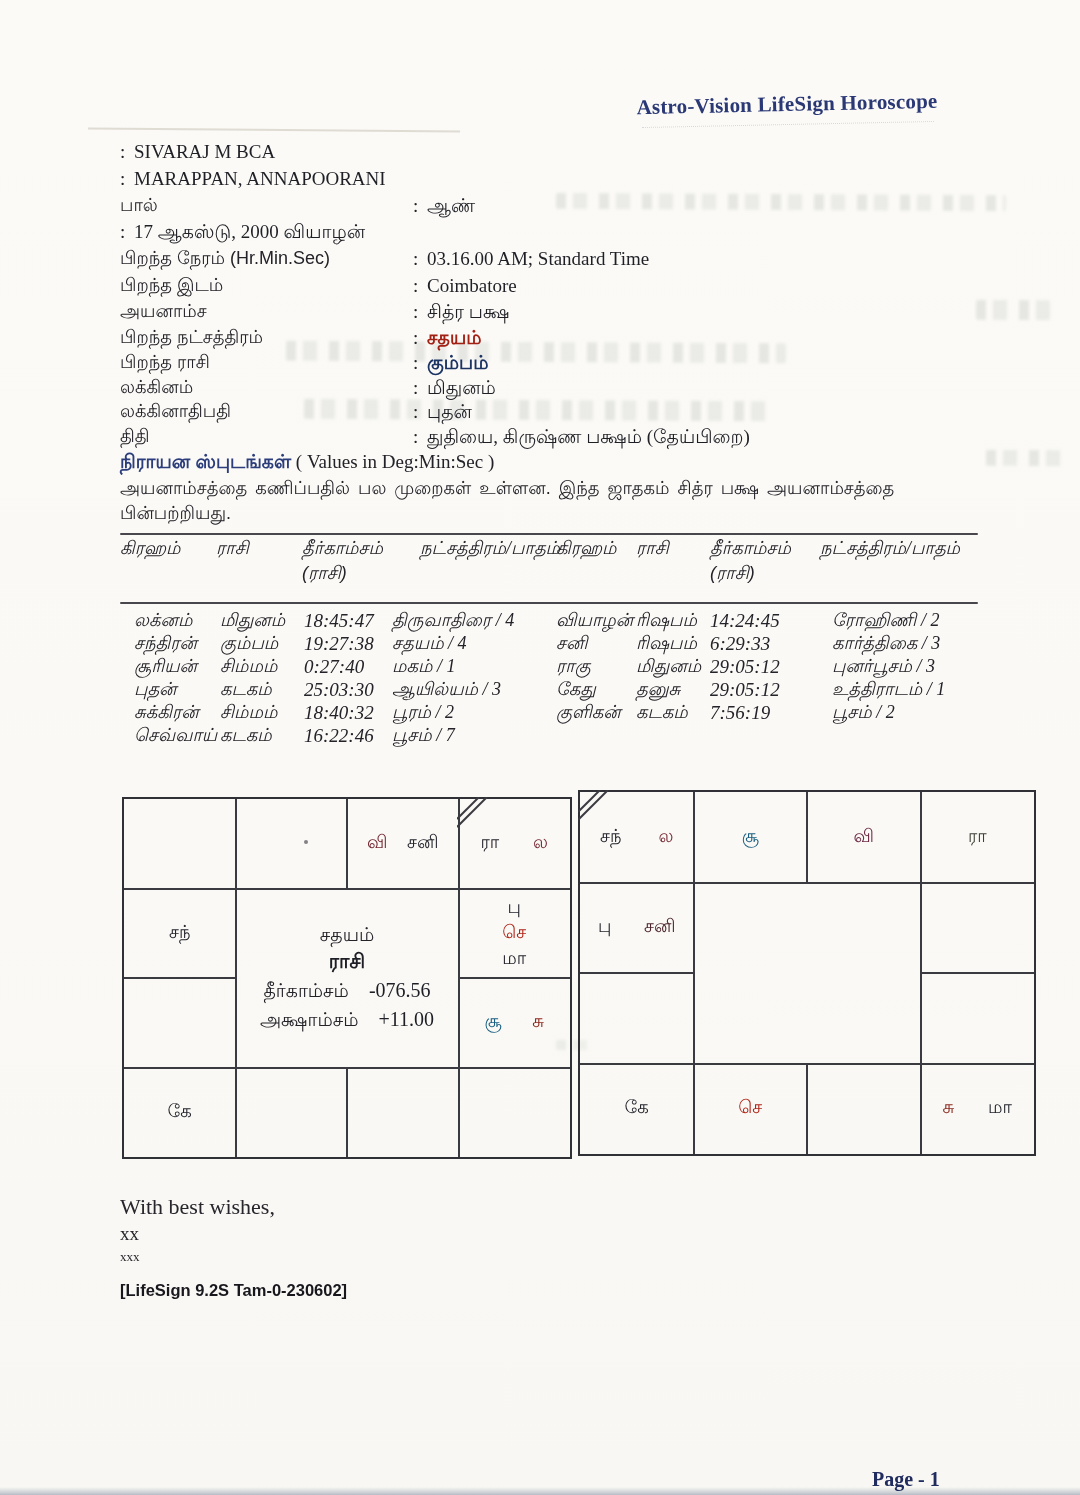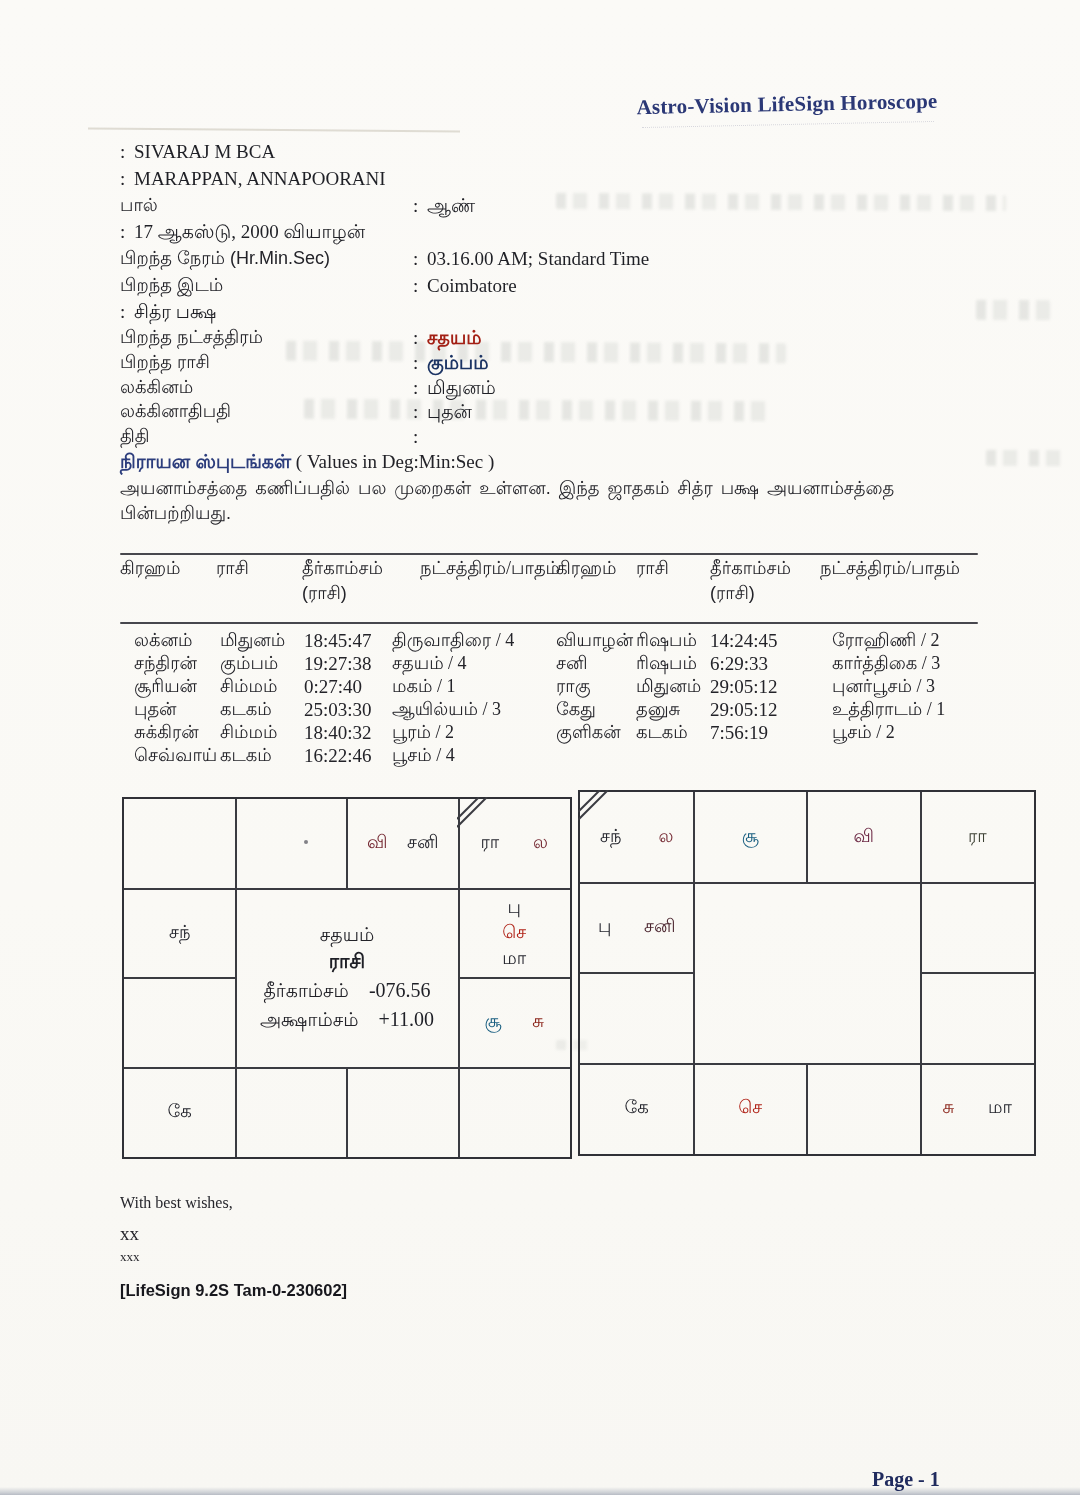--- a/index.html
+++ b/index.html
@@ -28,21 +28,21 @@
   .d-value{font-size:19px; margin-left:2px; white-space:nowrap;}
   .bold{font-weight:bold;}
 
   
   .sec-head{position:absolute; left:120px; top:451px; font-size:19px; white-space:nowrap;}
   .sec-head .t1{font-weight:bold; color:#2c3d7c;}
   .sec-head .t2{color:#222228; font-family:"Liberation Serif", serif;}
   .para{position:absolute; left:120px; font-size:18px; color:#232329; word-spacing:3px; white-space:nowrap;}
 
   
-  .sputa-table{position:absolute; left:120px; top:548px; width:858px; height:215px;}
+  .sputa-table{position:absolute; left:120px; top:528px; width:858px; height:215px;font-style:italic;}
   .rule{position:absolute; left:0; width:100%; height:2px; background:#47474d; border-radius:1px;}
   .th{position:absolute; top:10px; font-size:18px; color:#232329; white-space:nowrap;}
   .th-sub{position:absolute; top:35px; font-size:18px; color:#232329;}
   .t-row{position:absolute; left:0; width:100%; height:24px;}
   .t-row span{position:absolute; white-space:nowrap; font-size:18px; color:#232329;}
   .c1{left:14px;} .c2{left:100px;} .c3{left:184px; font-size:19px !important;}
   .c4{left:272px;} .c5{left:436px;} .c6{left:516px;}
   .c7{left:590px; font-size:19px !important;} .c8{left:712px;}
 
   
@@ -119,20 +119,21 @@
     <span class="d-label tam">பிறந்த நேரம் (Hr.Min.Sec)</span>
       <span class="d-colon ser">:</span>
       <span class="d-value mix" style="color: rgb(31, 32, 38);">03.16.00 AM; Standard Time</span>
   </div>
   <div class="d-row" style="top:275px">
     <span class="d-label tam">பிறந்த இடம்</span>
       <span class="d-colon ser">:</span>
       <span class="d-value mix" style="color: rgb(31, 32, 38);">Coimbatore</span>
   </div>
   <div class="d-row" style="top:301px">
+    <span class="d-label tam">அயனாம்ச</span>
       <span class="d-colon ser">:</span>
       <span class="d-value mix" style="color: rgb(31, 32, 38);">சித்ர பக்ஷ</span>
   </div>
   <div class="d-row" style="top:327px">
     <span class="d-label tam">பிறந்த நட்சத்திரம்</span>
       <span class="d-colon ser">:</span>
       <span class="d-value mix bold" style="color: rgb(163, 32, 21);">சதயம்</span>
   </div>
   <div class="d-row" style="top:352px">
     <span class="d-label tam">பிறந்த ராசி</span>
@@ -145,20 +146,21 @@
       <span class="d-value mix" style="color: rgb(31, 32, 38);">மிதுனம்</span>
   </div>
   <div class="d-row" style="top:401px">
     <span class="d-label tam">லக்கினாதிபதி</span>
       <span class="d-colon ser">:</span>
       <span class="d-value mix" style="color: rgb(31, 32, 38);">புதன்</span>
   </div>
   <div class="d-row" style="top:426px">
     <span class="d-label tam">திதி</span>
       <span class="d-colon ser">:</span>
+      <span class="d-value mix" style="color: rgb(31, 32, 38);">துதியை, கிருஷ்ண பக்ஷம் (தேய்பிறை)</span>
   </div>
 
   <div class="sec-head">
     <span class="t1 tam">நிராயன ஸ்புடங்கள்</span>
     <span class="t2">( Values in Deg:Min:Sec )</span>
   </div>
   <div class="para tam" style="top:478px">அயனாம்சத்தை கணிப்பதில் பல முறைகள் உள்ளன. இந்த ஜாதகம் சித்ர பக்ஷ அயனாம்சத்தை</div>
   <div class="para tam" style="top:503px">பின்பற்றியது.</div>
 
   <div class="sputa-table">
@@ -222,21 +224,21 @@
         <span class="c4 mix">பூரம் / 2</span>
         <span class="c5 tam">குளிகன்</span>
         <span class="c6 tam">கடகம்</span>
         <span class="c7 ser">7:56:19</span>
         <span class="c8 mix">பூசம் / 2</span>
     </div>
     <div class="t-row" style="top:197px">
       <span class="c1 tam">செவ்வாய்</span>
         <span class="c2 tam">கடகம்</span>
         <span class="c3 ser">16:22:46</span>
-        <span class="c4 mix">பூசம் / 4</span>
+        <span class="c4 mix">பூசம் / 7</span>
         <span class="c5 tam"></span>
         <span class="c6 tam"></span>
         <span class="c7 ser"></span>
         <span class="c8 mix"></span>
     </div>
   </div>
 
   <div class="chart" style="left:122px; top:797px; width:446px; height:358px;">
     <div class="gv" style="left:calc(25% - 1px); top:0; height:100%;"></div>
     <div class="gv" style="left:calc(75% - 1px); top:0; height:100%;"></div>
@@ -325,19 +327,19 @@
     </div>
     <div class="cell tam" style="left:25%; top:75%;">
       <span class="planet" style="color: rgb(176, 35, 24);">செ</span>
     </div>
     <div class="cell spread tam" style="left:75%; top:75%; padding:0 22px;">
       <span class="planet" style="color: rgb(140, 39, 28);">சு</span>
       <span class="planet" style="color: rgb(35, 36, 44);">மா</span>
     </div>
   </div>
 
-  <div class="foot-line ser" style="top:1194px; font-size:16px;">With best wishes,</div>
+  <div class="foot-line ser" style="top:1194px; font-size:22px;">With best wishes,</div>
   <div class="foot-line ser" style="top:1223px; font-size:19px;">xx</div>
   <div class="foot-line ser" style="top:1249px; font-size:13px;">xxx</div>
   <div class="foot-line version-tag" style="top:1281px;">[LifeSign 9.2S Tam-0-230602]</div>
   <div class="page-num">Page - 1</div>
 
 </div>
 
 </body></html>

